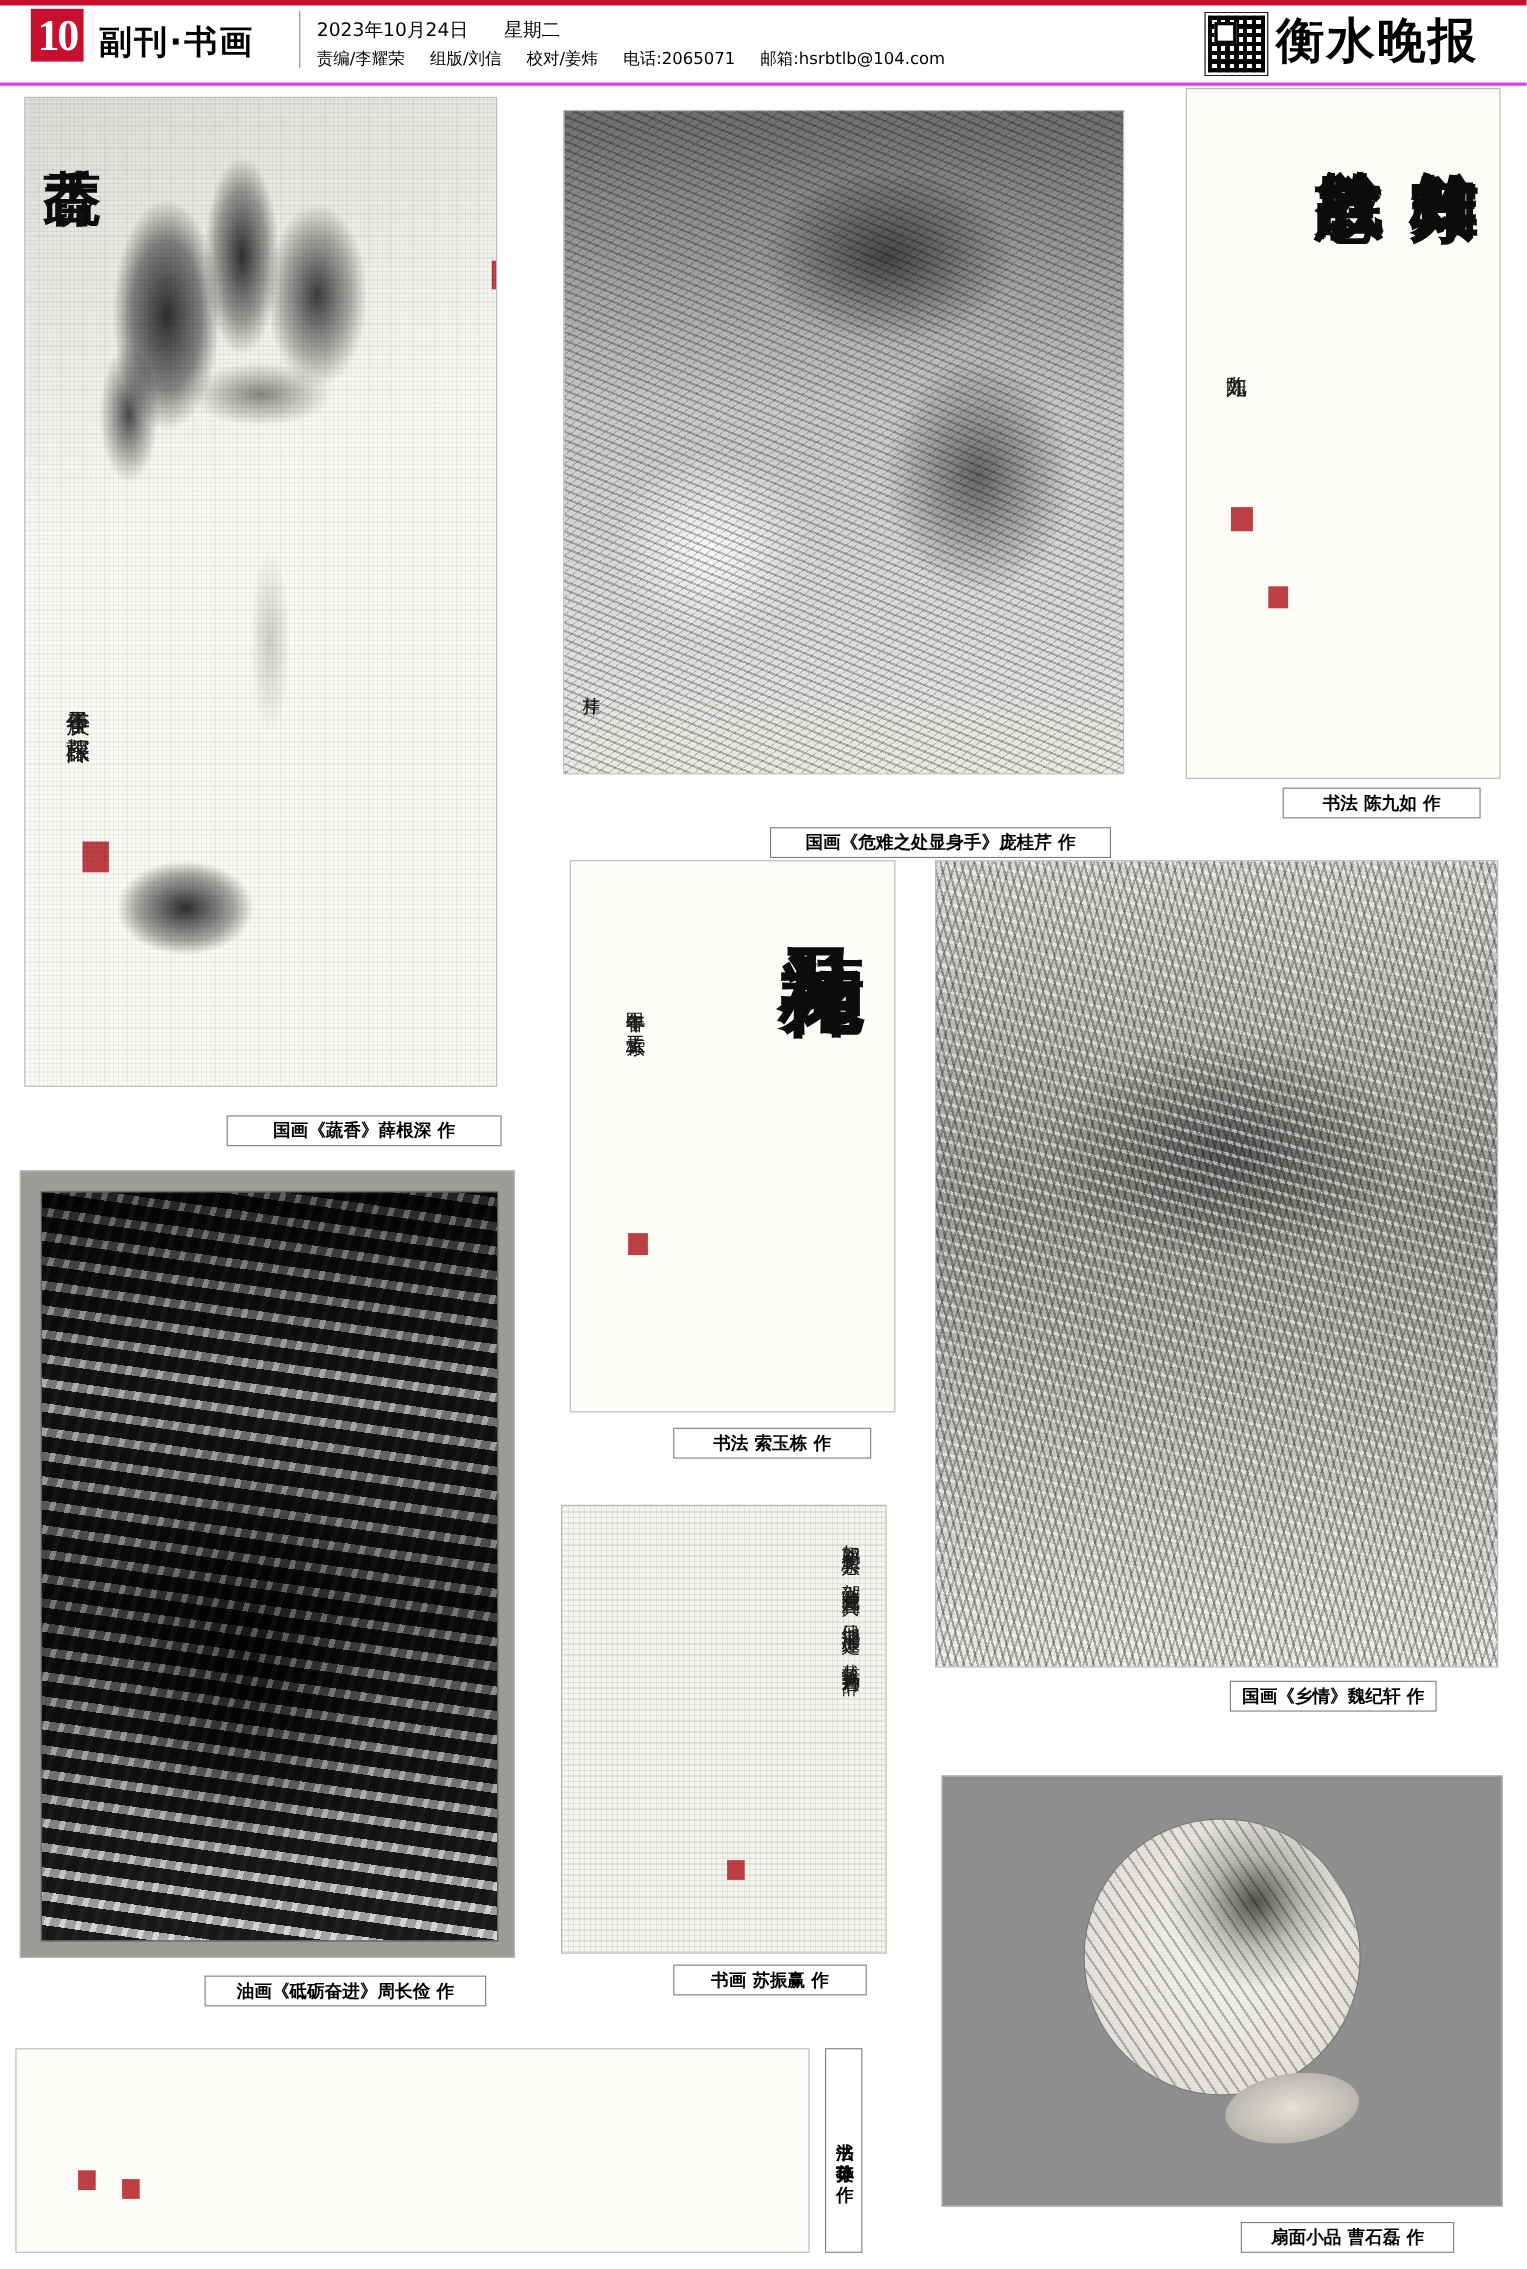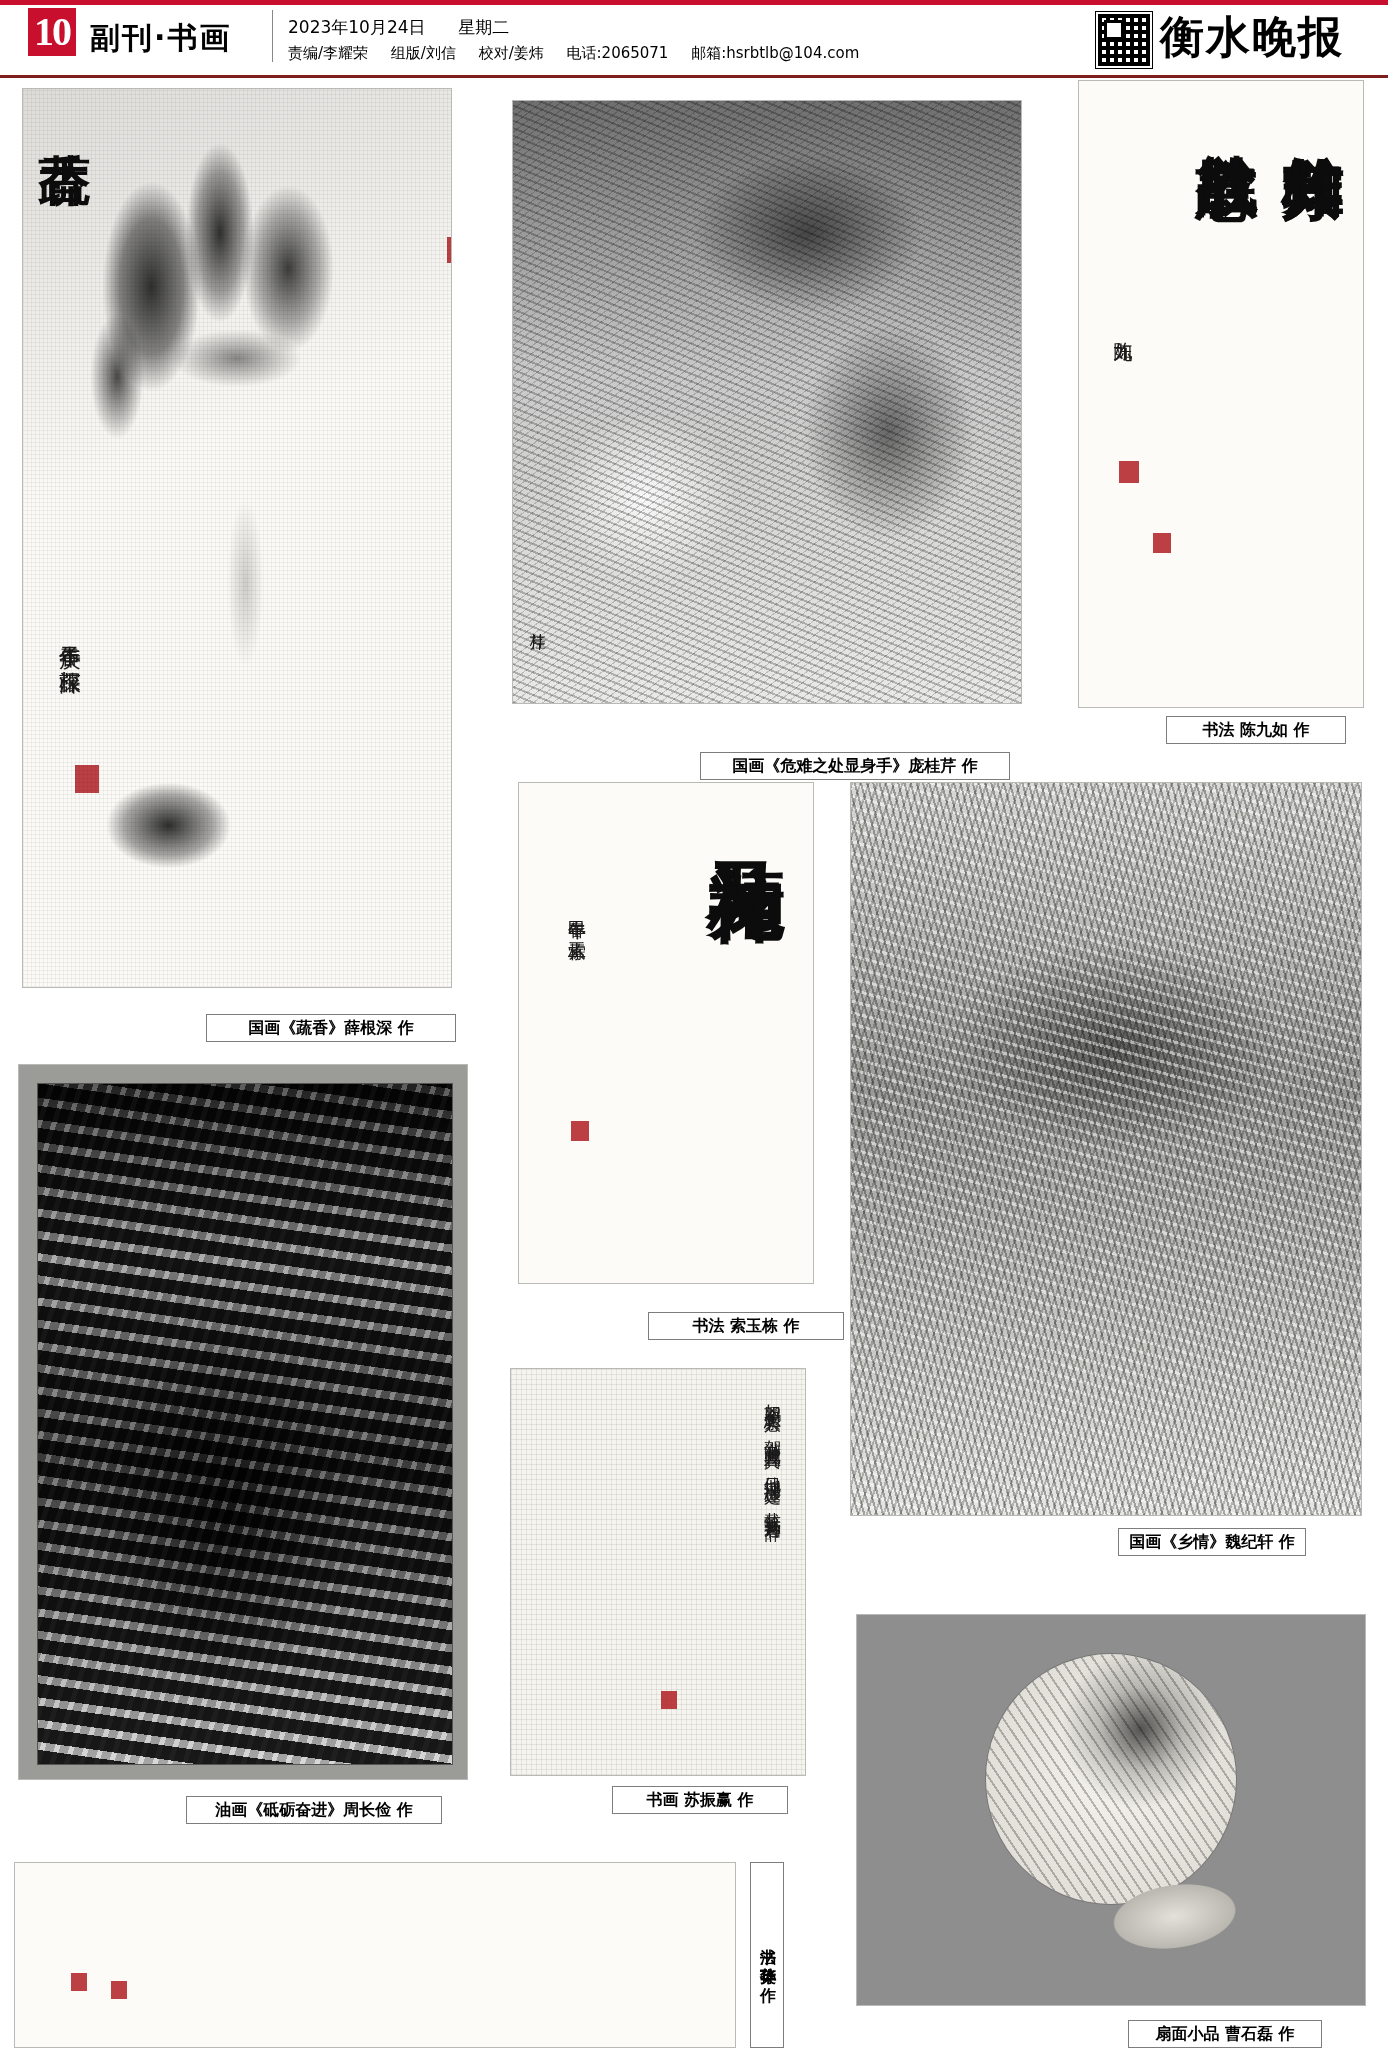--- a/index.html
+++ b/index.html
@@ -21,21 +21,21 @@
     height: 2063px;
     background: #fff;
   }
 
   
   .masthead {
     position: absolute;
     left: 0; top: 0;
     width: 1388px;
     height: 78px;
-    border-bottom: 3px solid #7f1d1d;
+    border-bottom: 3px solid #d946ef;
     box-sizing: border-box;
   }
   .mast-topline {
     position: absolute;
     left: 0; top: 0;
     width: 1388px;
     height: 5px;
     background: #c8102e;
   }
   .pagenum-box {
@@ -294,21 +294,21 @@
     <div class="seal" style="left:40px; top:380px; width:20px; height:22px;"></div>
     <div class="seal" style="left:74px; top:452px; width:18px; height:20px;"></div>
   </div>
   <div class="caption" style="left:1166px; top:716px; width:180px;">书法 陈九如 作</div>
 
   <div class="artwork calligraphy-bg" style="left:518px; top:782px; width:296px; height:502px;">
     <div class="brush-col" style="right:26px; top:18px; font-size:78px; font-weight:bold;">龙马精神</div>
     <div class="tiny-col" style="left:48px; top:124px; font-size:18px;">甲午年春 索玉栋</div>
     <div class="seal" style="left:52px; top:338px; width:18px; height:20px;"></div>
   </div>
-  <div class="caption" style="left:648px; top:1298px; width:196px;margin-top:14px;">书法 索玉栋 作</div>
+  <div class="caption" style="left:612px; top:1298px; width:180px;">书法 索玉栋 作</div>
 
   <div class="artwork ink-corn" style="left:850px; top:782px; width:512px; height:734px;"></div>
   <div class="caption" style="left:1118px; top:1528px; width:188px;">国画《乡情》魏纪轩 作</div>
 
   <div class="artwork" style="left:18px; top:1064px; width:450px; height:716px; background:#9b9b97;">
     <div class="oil-painting" style="position:absolute; left:18px; top:18px; width:414px; height:680px; border:1px solid #555;"></div>
   </div>
   <div class="caption" style="left:186px; top:1796px; width:256px;">油画《砥砺奋进》周长俭 作</div>
 
   <div class="artwork" style="left:510px; top:1368px; width:296px; height:408px;

